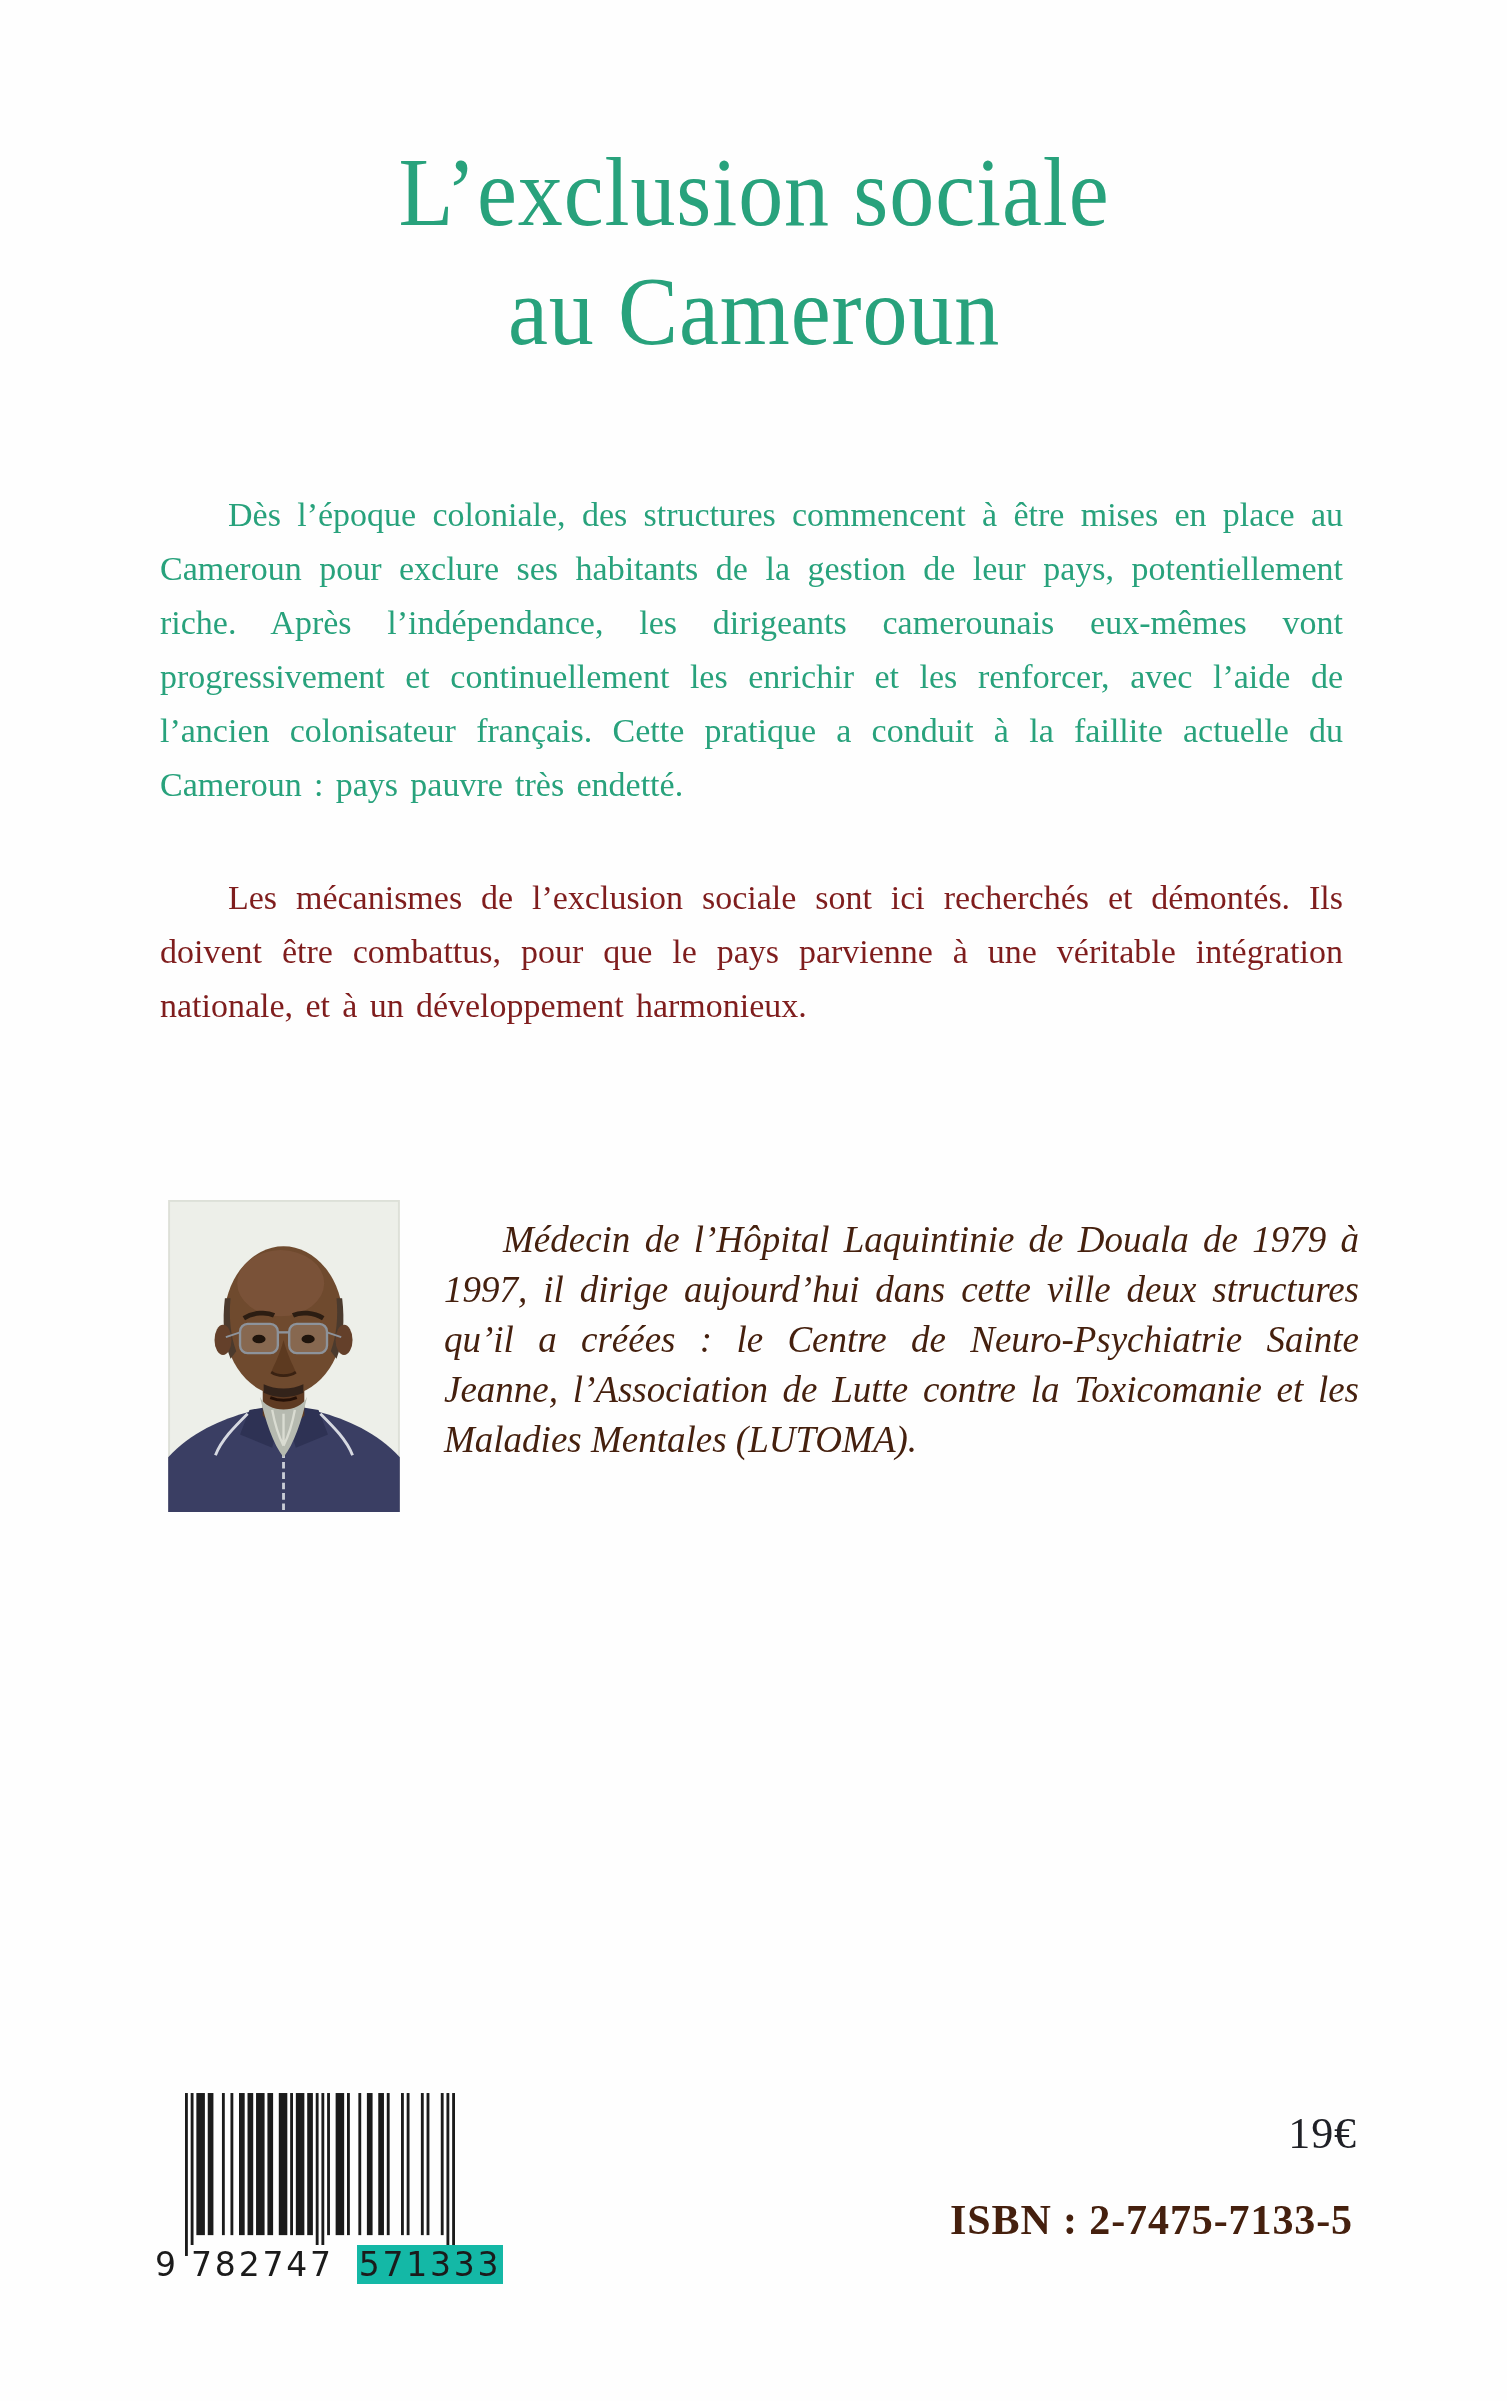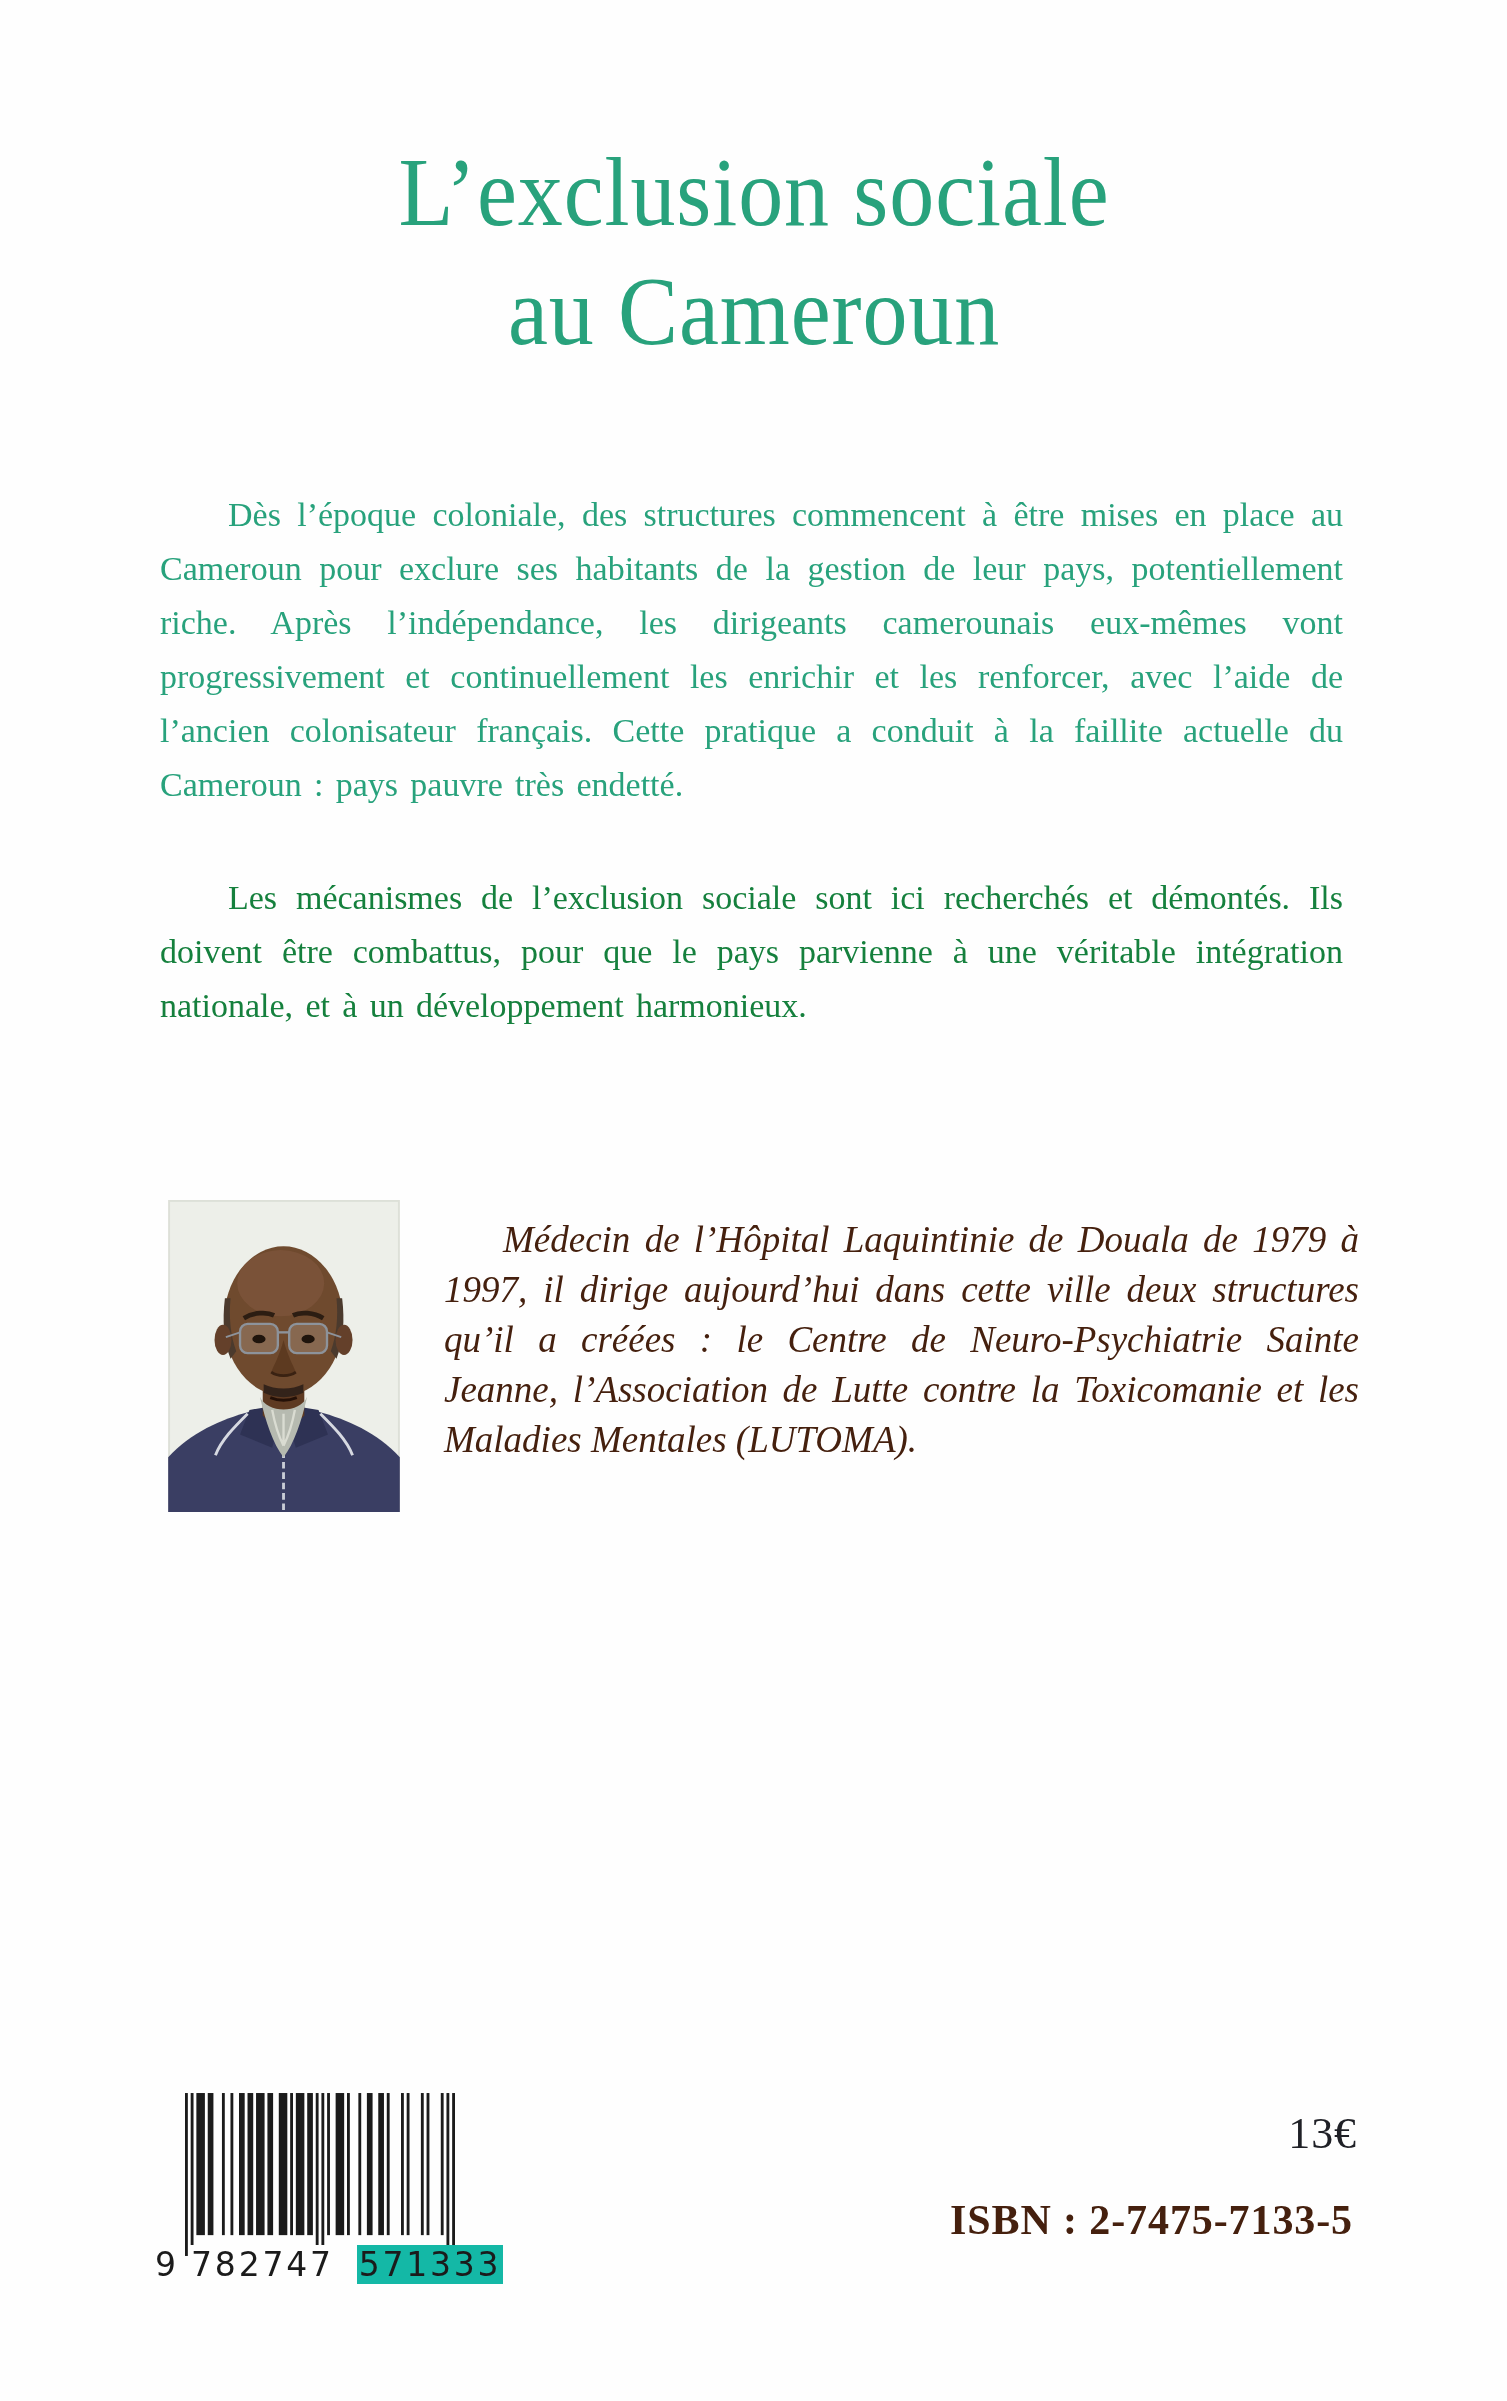--- a/index.html
+++ b/index.html
@@ -83,21 +83,21 @@
 <body>
 
 <div class="page">
 
   <h1 class="title" style="color: rgb(40, 162, 124); margin-top: 35px;">
     <span class="title-line">L’exclusion sociale</span>
     <span class="title-line">au Cameroun</span>
   </h1>
 
   <p class="synopsis para1" style="color: rgb(40, 162, 124);">Dès l’époque coloniale, des structures commencent à être mises en place au Cameroun pour exclure ses habitants de la gestion de leur pays, potentiellement riche. Après l’indépendance, les dirigeants camerounais eux-mêmes vont progressivement et continuellement les enrichir et les renforcer, avec l’aide de l’ancien colonisateur français. Cette pratique a conduit à la faillite actuelle du Cameroun : pays pauvre très endetté.</p>
-  <p class="synopsis para2" style="color: #15803d;">Les mécanismes de l’exclusion sociale sont ici recherchés et démontés. Ils doivent être combattus, pour que le pays parvienne à une véritable intégration nationale, et à un développement harmonieux.</p>
+  <p class="synopsis para2" style="color: #7f1d1d;">Les mécanismes de l’exclusion sociale sont ici recherchés et démontés. Ils doivent être combattus, pour que le pays parvienne à une véritable intégration nationale, et à un développement harmonieux.</p>
 
   <div class="bio" style="color: rgb(69, 32, 14);">
     <div class="photo">
       <svg viewBox="0 0 245 330" xmlns="http://www.w3.org/2000/svg">
         <rect width="245" height="330" fill="#edefe9"></rect>
         <rect x="1" y="1" width="243" height="328" fill="none" stroke="#dde0d8" stroke-width="2"></rect>
 
         <path d="M0,330 L0,272 C24,246 56,232 86,224 L122,216 L159,224 C189,232 221,246 245,272 L245,330 Z" fill="#3a3e63"></path>
         <path d="M86,222 L122,216 L110,262 L76,248 Z" fill="#2e3254"></path>
         <path d="M159,222 L122,216 L135,262 L169,248 Z" fill="#2e3254"></path>
@@ -173,17 +173,17 @@
         <rect x="276" y="0" width="3" height="172" fill="#1b1b1b"></rect>
         <rect x="282" y="0" width="3" height="172" fill="#1b1b1b"></rect>
       </svg>
     <div class="barcode-digits">
       <span class="d-first">9</span>
       <span class="d-left">782747</span>
       <span class="d-right">571333</span>
     </div>
   </div>
 
-  <div class="price">13€</div>
+  <div class="price">19€</div>
   <div class="isbn">ISBN : 2-7475-7133-5</div>
 
 </div>
 
 
 </body></html>

